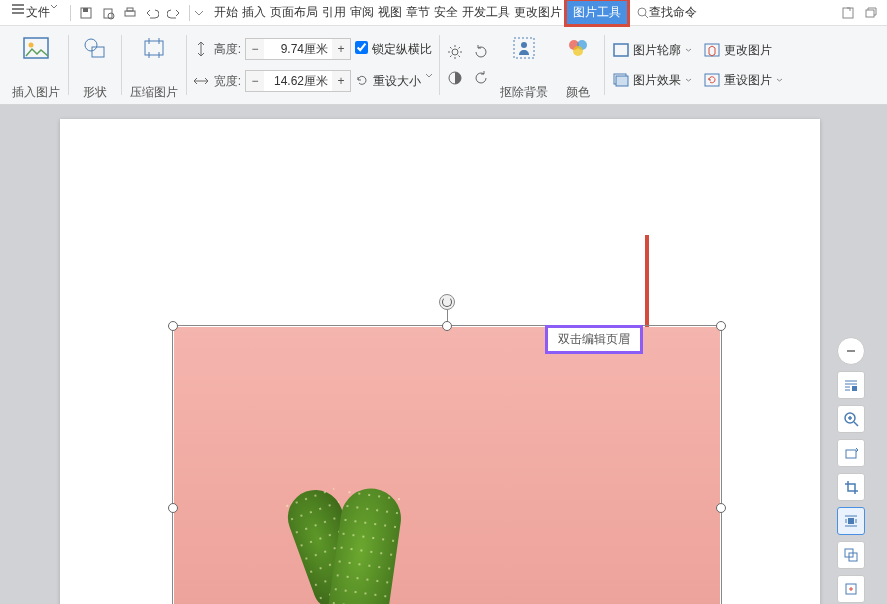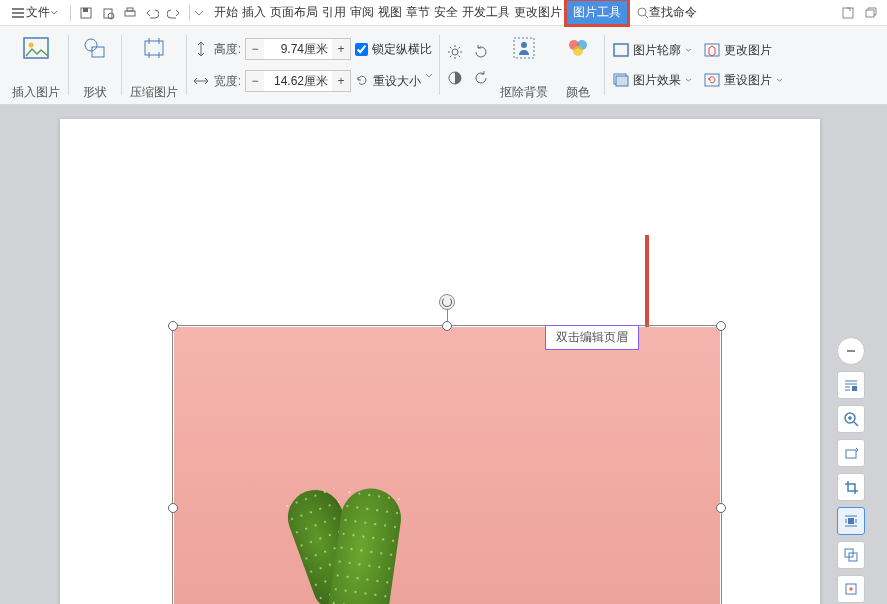--- a/index.html
+++ b/index.html
@@ -1,39 +1,39 @@
 <!DOCTYPE html>
 <html><head>
 <meta charset="utf-8">
 <style>
 *{margin:0;padding:0;box-sizing:border-box;font-family:"Microsoft YaHei",sans-serif;font-size:12px;color:#333}
 body{background:#fff;width:887px;height:604px;overflow:hidden;position:relative}
 .top-bar{height:26px;background:#fff;border-bottom:1px solid #e0e0e0;display:flex;align-items:center;padding:0 6px}
-.menu-btn{display:flex;align-items:center;padding:2px 6px;cursor:pointer}
+.menu-btn{display:flex;align-items:flex-start;padding:2px 6px;cursor:pointer}
 .menu-btn svg{margin-right:2px}
 .divider{width:1px;height:16px;background:#d0d0d0;margin:0 4px}
 .qat-btn{width:22px;height:22px;display:flex;align-items:center;justify-content:center;cursor:pointer}
 .tabs{display:flex;align-items:center;margin-left:8px}
 .tab{padding:20px 2px;cursor:pointer;white-space:nowrap}
 .tab.active{background:#4a90e2;border:3px solid #d44c3d;color:#fff;font-weight:500;padding:3px 6px}
 .spacer{flex:1}
 .search-box{display:flex;align-items:center;padding:2px 7px;cursor:pointer;color:#777}
 .ribbon{height:79px;background:#f5f6f7;border-bottom:1px solid #d5d5d5;display:flex;align-items:center;padding:0 6px}
 .rgroup{display:flex;flex-direction:column;align-items:center;justify-content:center;height:100%;padding:0 6px}
 .rgroup.big{min-width:48px}
 .rgroup .icon{height:36px;display:flex;align-items:center;justify-content:center}
 .rgroup .lbl{font-size:12px;color:#555;margin-top:18px}
 .rsep{width:1px;height:60px;background:#d8d8d8;margin:0 2px}
 .size-panel{display:flex;flex-direction:column;gap:10px;padding:0 4px}
 .size-row{display:flex;align-items:center;gap:4px}
 .size-row .sl{width:28px;text-align:right;color:#555}
 .spin{display:flex;align-items:center;border:1px solid #c8c8c8;background:#fff;height:22px}
 .spin button{width:18px;height:20px;border:none;background:#f5f5f5;cursor:pointer;color:#555}
 .spin input{width:68px;border:none;text-align:right;padding:0 4px;height:20px;outline:none}
-.chk{display:flex;align-items:center;gap:4px;color:#555}
+.chk{display:flex;align-items:flex-start;gap:4px;color:#555}
 .chk input{width:13px;height:13px}
 .reset-row{display:flex;gap:4px;color:#555;cursor:pointer}
 .small-col{display:flex;flex-direction:column;gap:4px;padding:0 2px}
 .sb{width:22px;height:22px;display:flex;align-items:center;justify-content:center;cursor:pointer}
 .effects-col{display:flex;flex-direction:column;gap:11px;padding:0 4px}
 .eff-btn{display:flex;align-items:center;gap:4px;cursor:pointer;color:#555;padding:1px 2px}
 .canvas-area{position:absolute;top:105px;left:0;right:0;bottom:0;background:#d0d2d5;overflow:hidden}
 .page{position:absolute;left:60px;top:14px;width:760px;height:580px;background:#fff;box-shadow:0 1px 4px rgba(0,0,0,.2)}
 .sel-box{position:absolute;left:172px;top:220px;width:550px;height:365px;border:1px solid #888}
 .handle{position:absolute;width:10px;height:10px;background:#fff;border:1px solid #666;border-radius:50%}
@@ -43,21 +43,21 @@
 .rot-line{position:absolute;left:50%;top:-24px;width:1px;height:20px;background:#888}
 .rot-handle{position:absolute;left:50%;top:-32px;margin-left:-8px;width:16px;height:16px;border:1px solid #888;border-radius:50%;background:#f0f0f0;display:flex;align-items:center;justify-content:center}
 .rot-handle::after{content:"";width:8px;height:8px;border:1.5px solid #555;border-radius:50%;border-top-color:transparent}
 .img-placeholder{position:absolute;inset:1px;background:linear-gradient(180deg,#f4b5ae 0%,#f0a9a1 50%,#e89e96 100%);overflow:hidden}
 .cactus{position:absolute;left:75px;bottom:-30px;width:190px;height:290px}
 .stem1{position:absolute;left:85px;bottom:70px;width:60px;height:160px;background:radial-gradient(ellipse at 40% 40%,#6ba82f,#3d6b1a);border-radius:30px 30px 20px 20px;transform:rotate(8deg)}
 .stem2{position:absolute;left:50px;bottom:110px;width:55px;height:120px;background:radial-gradient(ellipse at 40% 40%,#5d9828,#335a15);border-radius:28px 28px 20px 20px;transform:rotate(-20deg)}
 .dots{position:absolute;inset:0;background-image:radial-gradient(circle,rgba(255,255,200,.5) 1px,transparent 1px);background-size:10px 14px}
 .arrow-callout{position:absolute;left:645px;top:130px;width:4px;height:100px;background:#d44c3d}
 .arrow-callout::after{content:"";position:absolute;left:-6px;bottom:-12px;border:8px solid transparent;border-top-color:#d44c3d}
-.tooltip{position:absolute;left:545px;top:220px;background:#fff;border:1px solid #8b5cf6;padding:3px 10px;color:#555;font-size:12px}
+.tooltip{position:absolute;left:545px;top:220px;background:#fff;border:3px solid #8b5cf6;padding:3px 10px;color:#555;font-size:12px}
 .side-tools{position:absolute;right:22px;top:232px;display:flex;flex-direction:column;gap:6px}
 .st{width:28px;height:28px;background:#fff;border:1px solid #c8c8c8;border-radius:3px;display:flex;align-items:center;justify-content:center;cursor:pointer}
 .st.active{border-color:#4a90e2;background:#eaf3fd}
 .st.round{border-radius:50%}
 </style>
 </head>
 <body>
 
 <div class="top-bar">
   <div class="menu-btn">

